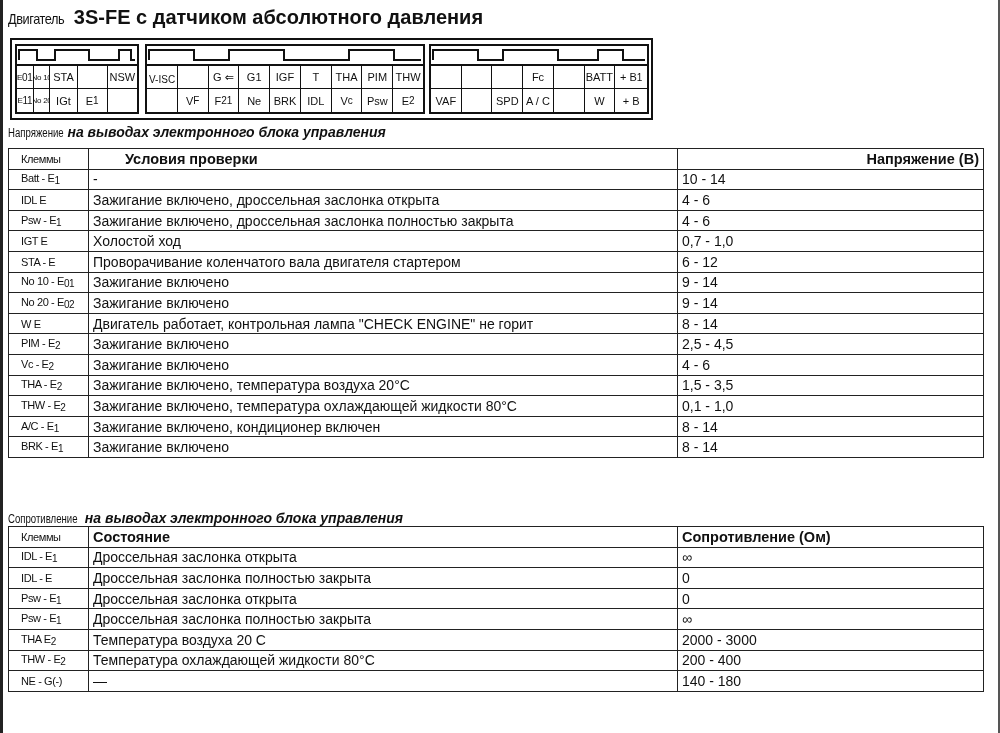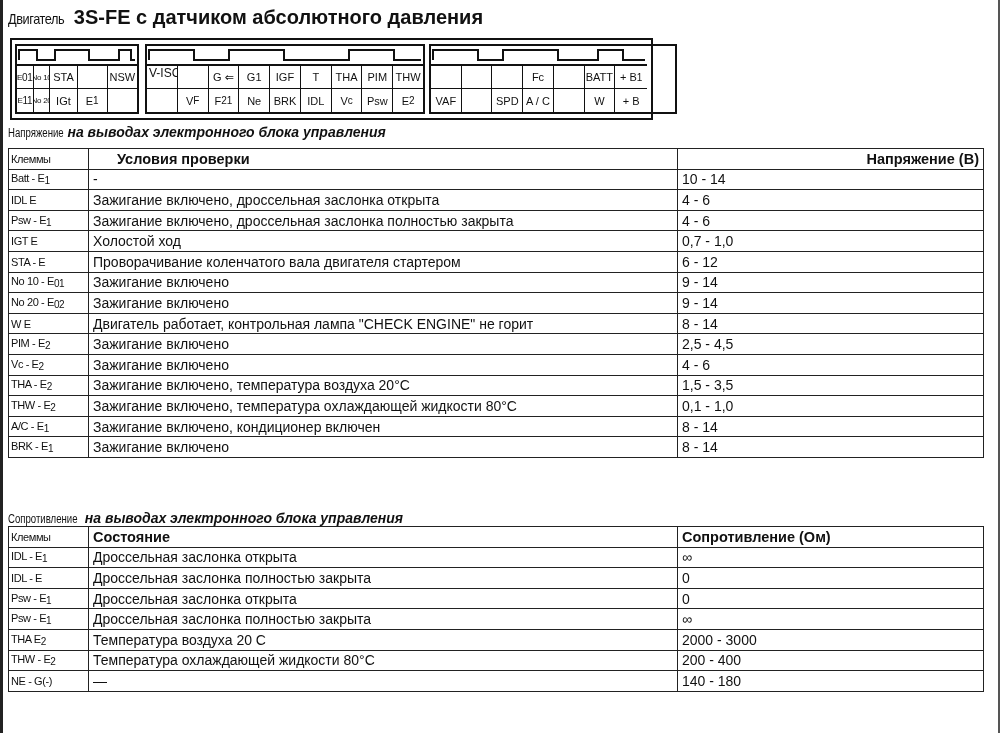--- a/index.html
+++ b/index.html
@@ -11,33 +11,33 @@
   .title .pre { font-weight:normal; font-size:15px; letter-spacing:-0.5px; transform:scaleX(0.85); display:inline-block; transform-origin:left; margin-right:-6px; }
 
   
   .conn-frame { position:absolute; left:10px; top:38px; width:643px; height:82px; border:2px solid #111; box-sizing:border-box; }
   .conn { position:absolute; top:44px; border:2px solid #111; box-sizing:border-box; height:70px; }
   .conn svg.key { position:absolute; left:0; top:0; }
   .pins { position:absolute; left:0; bottom:0; display:grid; border-top:2px solid #111; }
   .pin { border-right:1.5px solid #111; border-bottom:1.5px solid #111; box-sizing:border-box;
          font-size:11px; display:flex; align-items:center; justify-content:center; height:23px; white-space:nowrap; overflow:hidden; }
   .pin.small { font-size:8px; letter-spacing:-0.3px; }
-  .pin.tl { justify-content:flex-start; align-items:flex-start; line-height:10px; padding-left:2px; padding-top:2px; font-size:12px; }
+  .pin.tl { justify-content:flex-start; align-items:flex-start; line-height:10px; padding-left:2px; padding-top:9px; font-size:10px; }
   .pin:last-child, .pin.lastcol { border-right:none; }
   .pin.lastrow { border-bottom:none; }
 
   .section-title { position:absolute; left:8px; font-size:14px; font-weight:bold; font-style:italic; white-space:nowrap; }
   .section-title .pre { font-weight:normal; font-style:normal; font-size:12px; transform:scaleX(0.8); display:inline-block; transform-origin:left; margin-right:-14px; }
 
   table.grid { position:absolute; left:8px; border-collapse:collapse; table-layout:fixed; width:975px; }
   table.grid td, table.grid th { border:1.5px solid #222; padding:0 4px; height:19.6px; font-size:14px; text-align:left; white-space:nowrap; overflow:hidden; }
   table.grid th { font-weight:bold; font-size:14.5px; }
-  table.grid .c1 { font-size:11px; letter-spacing:-0.4px; padding-left:2px; }
+  table.grid .c1 { font-size:11px; letter-spacing:-0.4px; padding-left:12px; }
   table.grid th.c1 { font-weight:normal; font-size:11px; }
-  table.grid th.c2 { padding-left:28px; }
+  table.grid th.c2 { padding-left:36px; }
   table.grid th.c3 { padding-left:22px;text-align:right; }
   sub { font-size:10px; vertical-align:-2px; }
 </style>
 </head>
 <body>
 
 <div class="edge-left"></div>
 <div class="edge-right"></div>
 
 <div class="title">
@@ -82,21 +82,21 @@
         <div class="pin lastrow">V<sub>F</sub></div>
         <div class="pin lastrow">F<sub>21</sub></div>
         <div class="pin lastrow">Ne</div>
         <div class="pin lastrow">BRK</div>
         <div class="pin lastrow">IDL</div>
         <div class="pin lastrow">V<sub>c</sub></div>
         <div class="pin lastrow">Psw</div>
         <div class="pin lastcol lastrow">E<sub>2</sub></div>
       </div>
     </div>
-    <div class="conn" style="left: 429px; width: 248px;">
+    <div class="conn" style="left: 429px; width: 220px;">
       <svg class="key" width="216" height="22">
         <path d="M2,14 L2,14 L2,4 L47,4 L47,14 L72,14 L72,4 L127,4 L127,14 L167,14 L167,4 L192,4 L192,14 L214,14" fill="none" stroke="#111" stroke-width="2"></path>
       </svg>
       <div class="pins" style="width: 216px; grid-template-columns: 31fr 31fr 31fr 31fr 31fr 31fr 32fr;">
         <div class="pin"></div>
         <div class="pin"></div>
         <div class="pin"></div>
         <div class="pin">Fc</div>
         <div class="pin"></div>
         <div class="pin">BATT</div>

